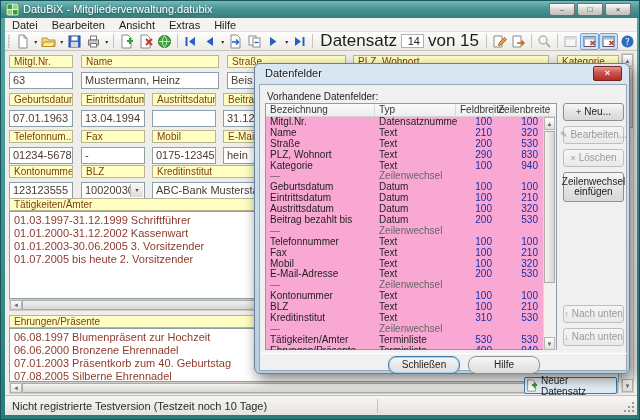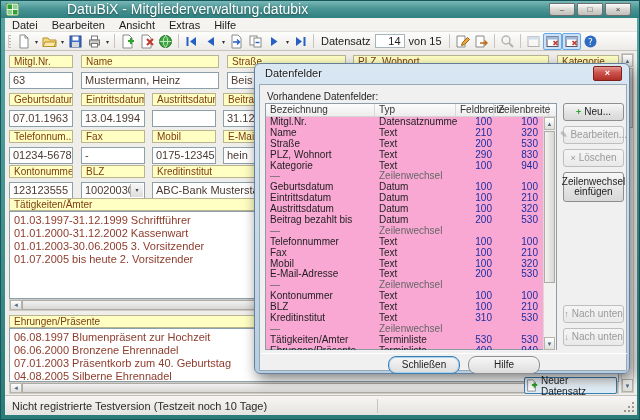--- a/index.html
+++ b/index.html
@@ -7,21 +7,21 @@
        font-family:"Liberation Sans","DejaVu Sans",sans-serif;font-size:11px;
        background:#2c7b7b;}
   *{box-sizing:border-box;}
 
   
   .frame{position:absolute;inset:0;background:linear-gradient(#5aa6a6,#2c7b7b);
          border:1px solid #16575a;}
   .titlebar{position:absolute;left:0;top:0;right:0;height:17px;
             background:linear-gradient(#79b8b8,#4a9595 45%,#2f8080);
             color:#fff;line-height:17px;}
-  .title-text{position:absolute;left:22px;top:0;font-size:14px;text-shadow:0 1px 2px rgba(0,0,0,.45);white-space:nowrap;margin-left:44px;}
+  .title-text{position:absolute;left:22px;top:0;font-size:11px;text-shadow:0 1px 2px rgba(0,0,0,.45);white-space:nowrap;}
   .app-ico{position:absolute;left:5px;top:2px;width:13px;height:13px;}
   .winbtn{position:absolute;top:2px;width:26px;height:13px;background:linear-gradient(#fdfdfd,#d9d7d3 50%,#c2c0bb);
           border:1px solid #6e6e6e;border-radius:0 0 3px 3px;color:#3a3a3a;
           font-size:8px;line-height:11px;text-align:center;}
   .win-min{right:64px}.win-max{right:36px}.win-close{right:8px}
 
   .inner{position:absolute;left:4px;top:17px;width:632px;height:397px;background:#f0eeeb;}
 
   .menubar{position:absolute;left:4px;top:17px;width:632px;height:14px;background:#f4f3f0;
            border-bottom:1px solid #e3e1dc;}
@@ -30,21 +30,21 @@
   .toolbar{position:absolute;left:4px;top:31px;width:632px;height:19px;
            background:linear-gradient(#fdfdfc,#edebe7);border-bottom:1px solid #c6c3bd;
            display:flex;align-items:center;padding-left:2px;}
   .tgrip{width:3px;height:13px;margin:0 3px 0 1px;
          background:repeating-linear-gradient(#b9b6b0 0 1px,transparent 1px 3px);border-left:1px solid #cfccc6;}
   .tbtn{width:19px;height:17px;display:flex;align-items:center;justify-content:center;flex:0 0 auto;border-radius:2px;}
   .tbtn.dis{opacity:.4;}
   .tbtn.pressed{background:#cbe2f8;border:1px solid #66a7e8;}
   .dd{font-size:6px;color:#333;width:7px;text-align:center;flex:0 0 auto;}
   .tsep{width:1px;height:14px;background:#c8c5c0;margin:0 3px;flex:0 0 auto;}
-  .tlabel{font-size:11px;color:#1c1c1c;padding:0 4px;white-space:nowrap;}
+  .tlabel{font-size:17px;color:#1c1c1c;padding:0 4px;white-space:nowrap;}
   .tcount{width:30px;height:14px;background:#fff;border:1px solid #a8b4bc;font-size:11px;
           text-align:right;padding:0 3px;line-height:12px;color:#222;}
 
   
   .hdr{position:absolute;height:13px;background:#ffffc4;border:1px solid #b9b590;
        color:#7c3e0c;font-size:10px;line-height:11px;padding:0 0 0 4px;white-space:nowrap;overflow:hidden;}
   .val{position:absolute;height:17px;background:#fff;border:1px solid #8ca0ac;
        color:#4b3a31;font-size:11px;line-height:15px;padding:0 3px;white-space:nowrap;overflow:hidden;}
   .combo-btn{position:absolute;right:1px;top:1px;bottom:1px;width:13px;background:linear-gradient(#f6f6f6,#dcdcdc);
              border-left:1px solid #b5b5b5;font-size:6px;color:#444;text-align:center;line-height:13px;}
@@ -325,21 +325,21 @@
     <span class="hs-arrow">◄</span>
     <span class="hs-thumb"></span>
     <span class="hs-arrow">►</span>
   </div>
 
   <div class="hdr" style="left:8px;top:314px;width:610px">Ehrungen/Präsente</div>
   <div class="listbox" id="ehrungen-list" style="left:8px;top:327px;width:610px;height:54px">
       <div>06.08.1997 Blumenpräsent zur Hochzeit</div>
       <div>06.06.2000 Bronzene Ehrennadel</div>
       <div>07.01.2003 Präsentkorb zum 40. Geburtstag</div>
-      <div>04.08.2005 Silberne Ehrennadel</div>
+      <div>07.08.2005 Silberne Ehrennadel</div>
     </div>
   <div class="hscroll" style="left:8px;top:381px;width:610px">
     <span class="hs-arrow">◄</span>
     <span class="hs-thumb"></span>
     <span class="hs-arrow">►</span>
   </div>
 
   <div class="vscroll" style="left:620px;top:52px;height:340px">
     <span class="vs-arrow" style="top:0">▲</span>
     <span class="vs-thumb" style="top:14px;height:60px"></span>

